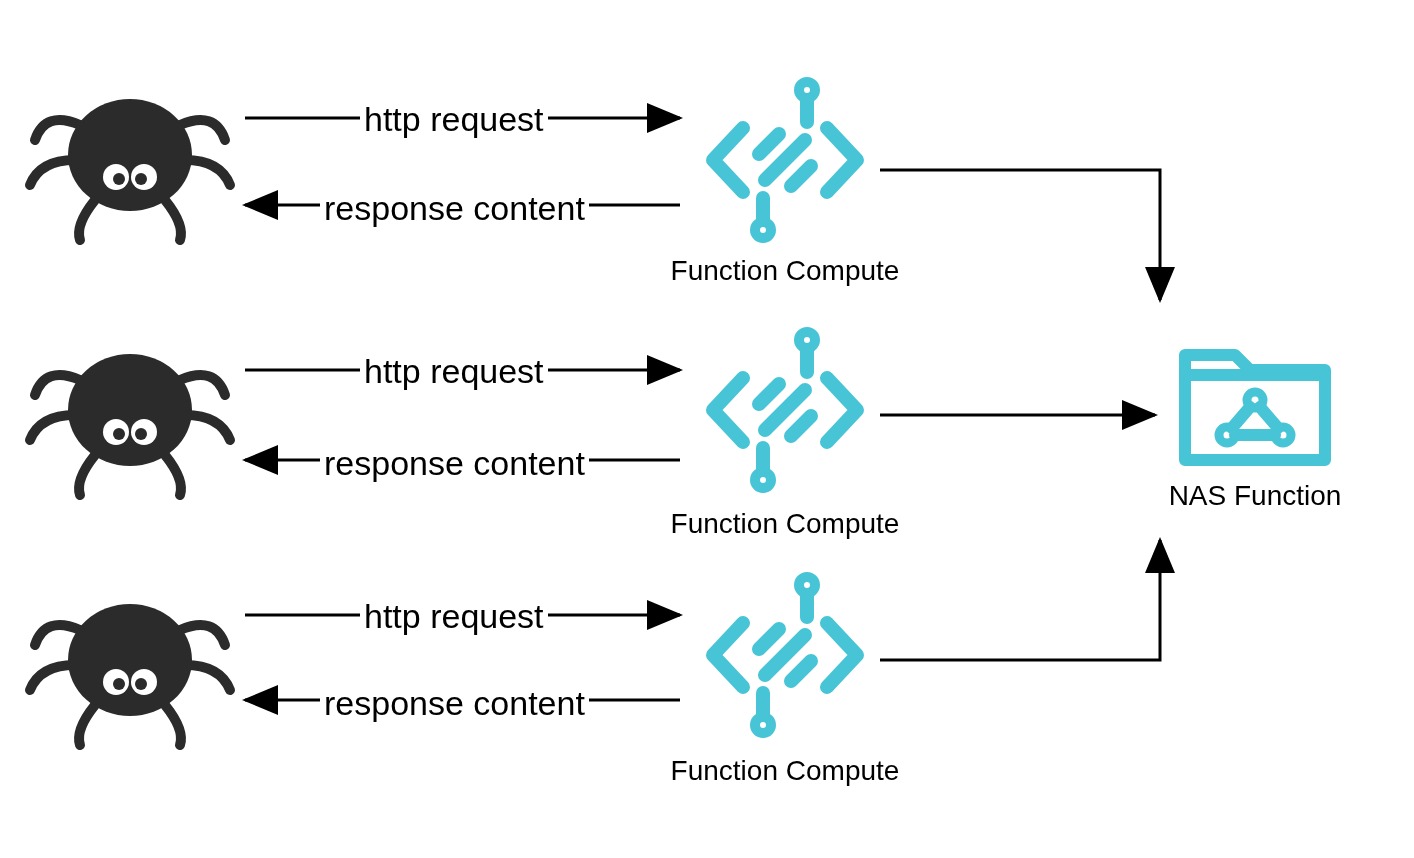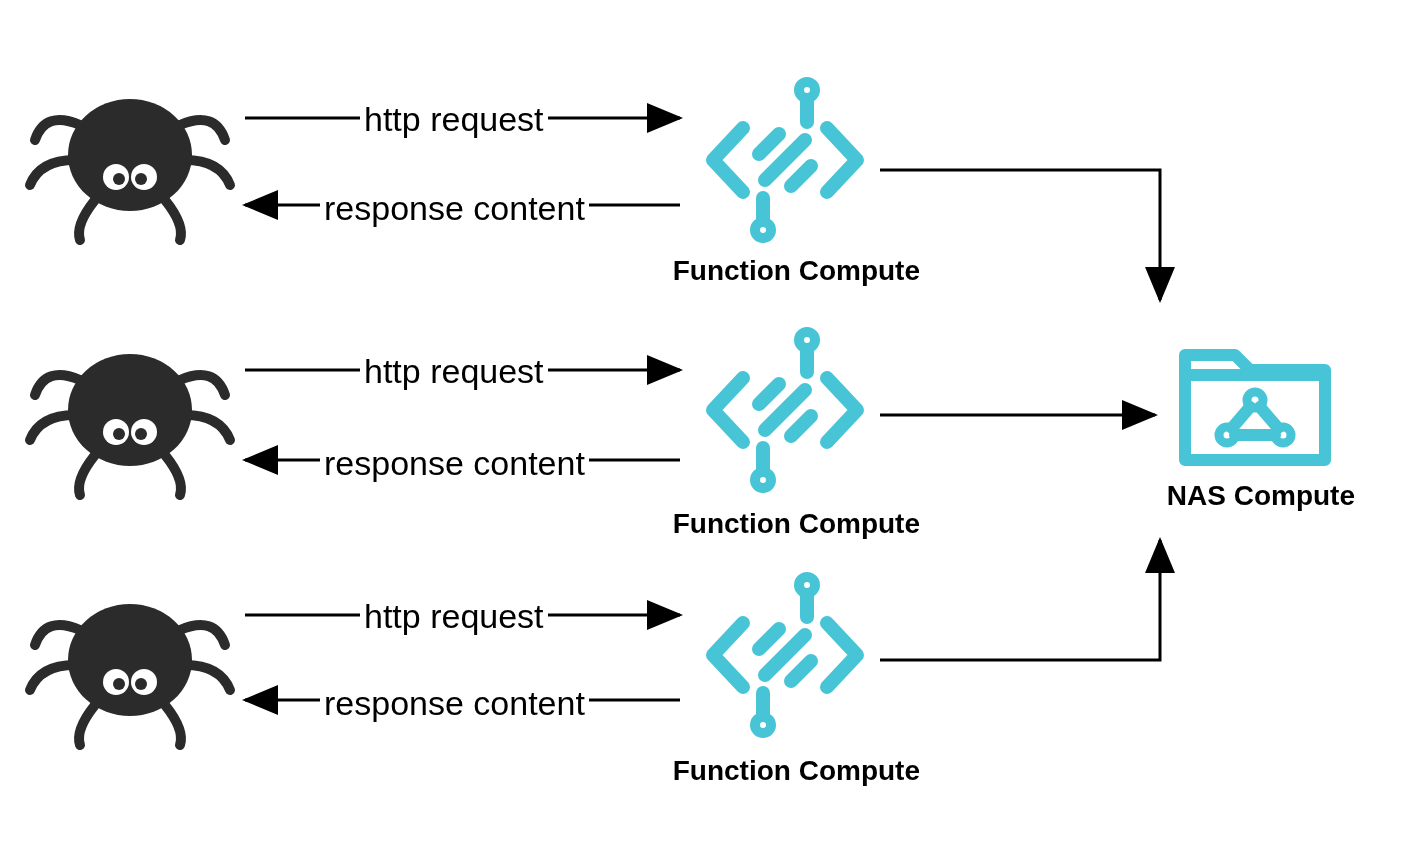--- a/index.html
+++ b/index.html
@@ -11,23 +11,22 @@
       position: relative;
     }
     .diagram {
       position: relative;
       width: 100%;
       height: 100%;
     }
     .node-label {
       font-size: 28px;
       color: #000;
-      text-align: right;
+      text-align: center;
       position: absolute;
-      font-weight: bold;
     }
     .edge-label {
       font-size: 34px;
       color: #000;
       position: absolute;
       white-space: nowrap;
     }
     svg.absolute {
       position: absolute;
       top: 0;
@@ -166,14 +165,14 @@
 
   <div class="edge-label" style="left:360px; top:352px; background:#fff; padding:0 4px;">http request</div>
   <div class="edge-label" style="left:320px; top:444px; background:#fff; padding:0 4px;">response content</div>
 
   <div class="edge-label" style="left:360px; top:597px; background:#fff; padding:0 4px;">http request</div>
   <div class="edge-label" style="left:320px; top:684px; background:#fff; padding:0 4px;">response content</div>
 
   <div class="node-label" style="left:650px; top:255px; width:270px;">Function Compute</div>
   <div class="node-label" style="left:650px; top:508px; width:270px;">Function Compute</div>
   <div class="node-label" style="left:650px; top:755px; width:270px;">Function Compute</div>
-  <div class="node-label" style="left:1155px; top:480px; width:200px;">NAS Compute</div>
+  <div class="node-label" style="left:1155px; top:480px; width:200px;">NAS Function</div>
 </div>
 
 </body></html>

